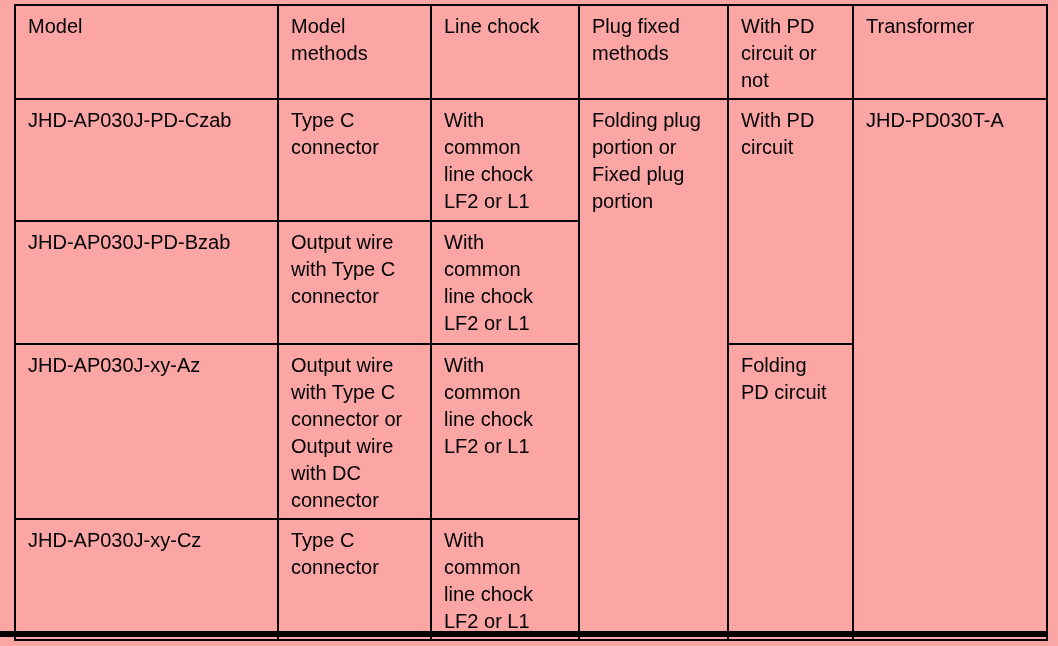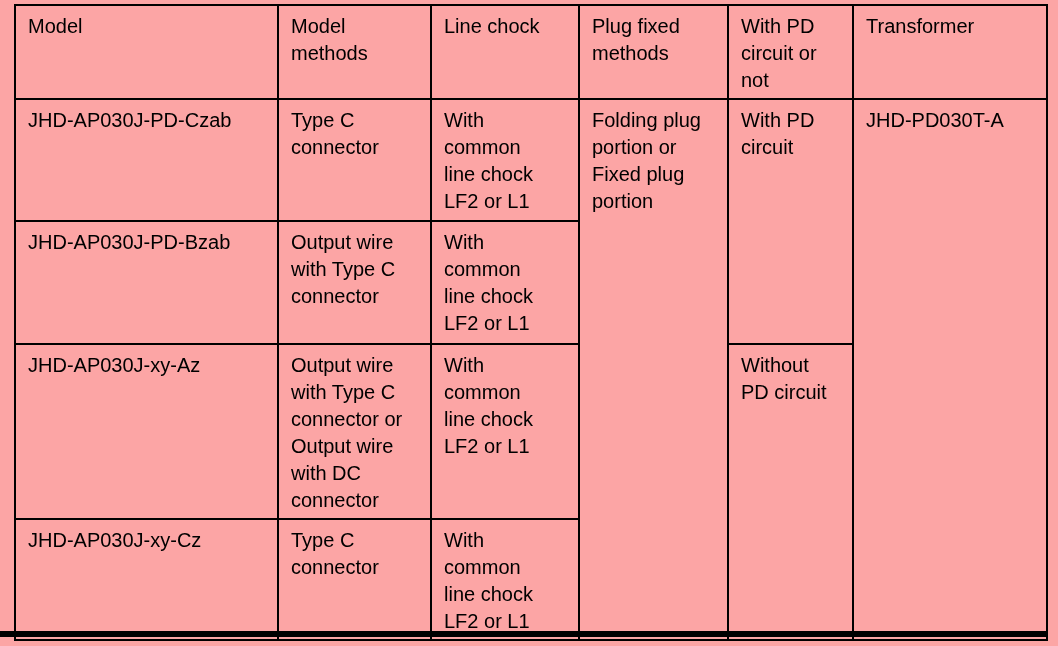--- a/index.html
+++ b/index.html
@@ -107,21 +107,21 @@
         <td>Output wire
 with Type C
 connector or
 Output wire
 with DC
 connector</td>
         <td>With
 common
 line chock
 LF2 or L1</td>
-        <td rowspan="2">Without
+        <td rowspan="2">Folding
 PD circuit</td>
       </tr>
       <tr class="row-4">
         <td>JHD-AP030J-xy-Cz</td>
         <td>Type C
 connector</td>
         <td>With
 common
 line chock
 LF2 or L1</td>

